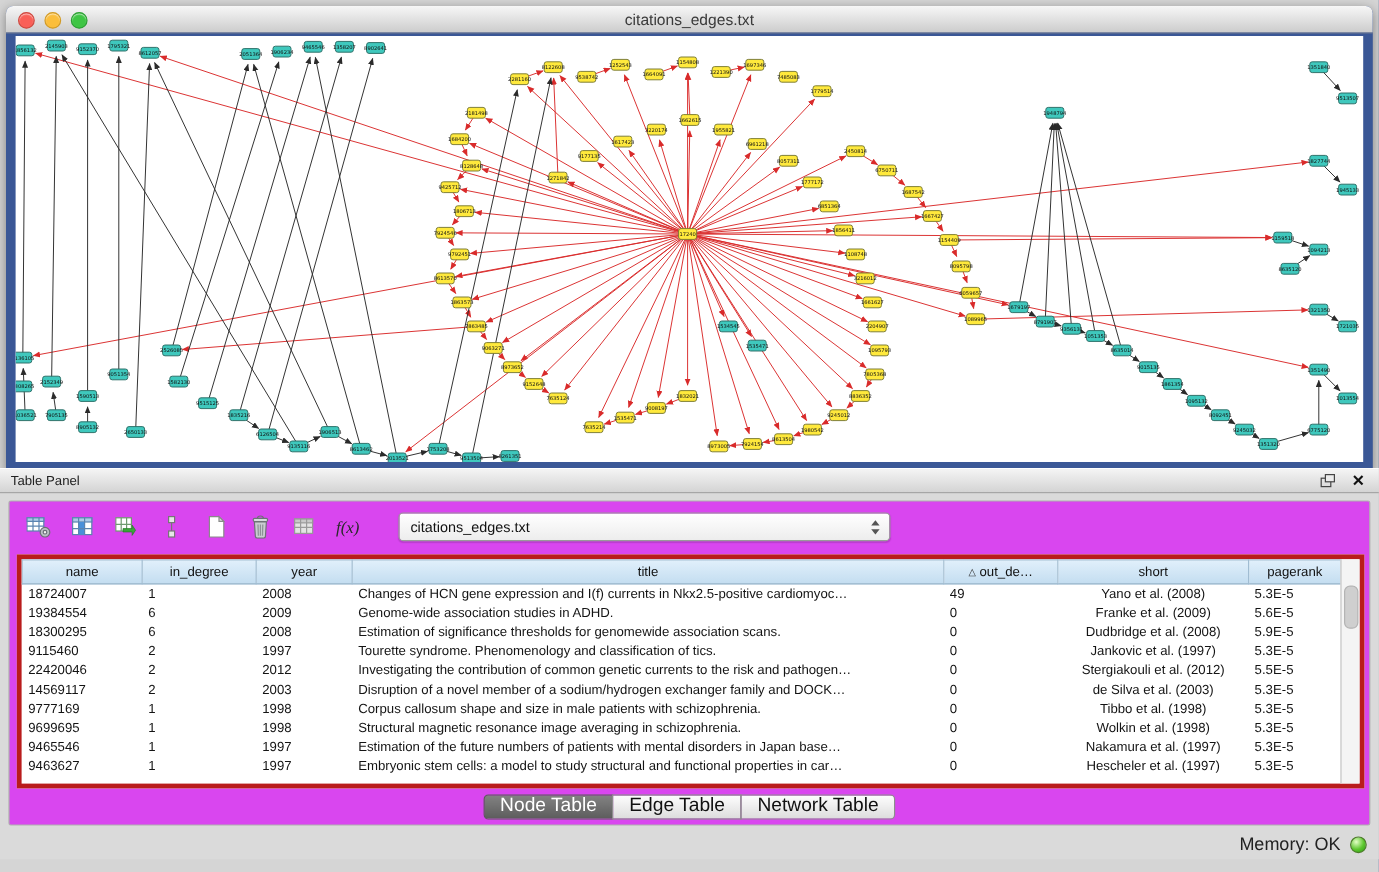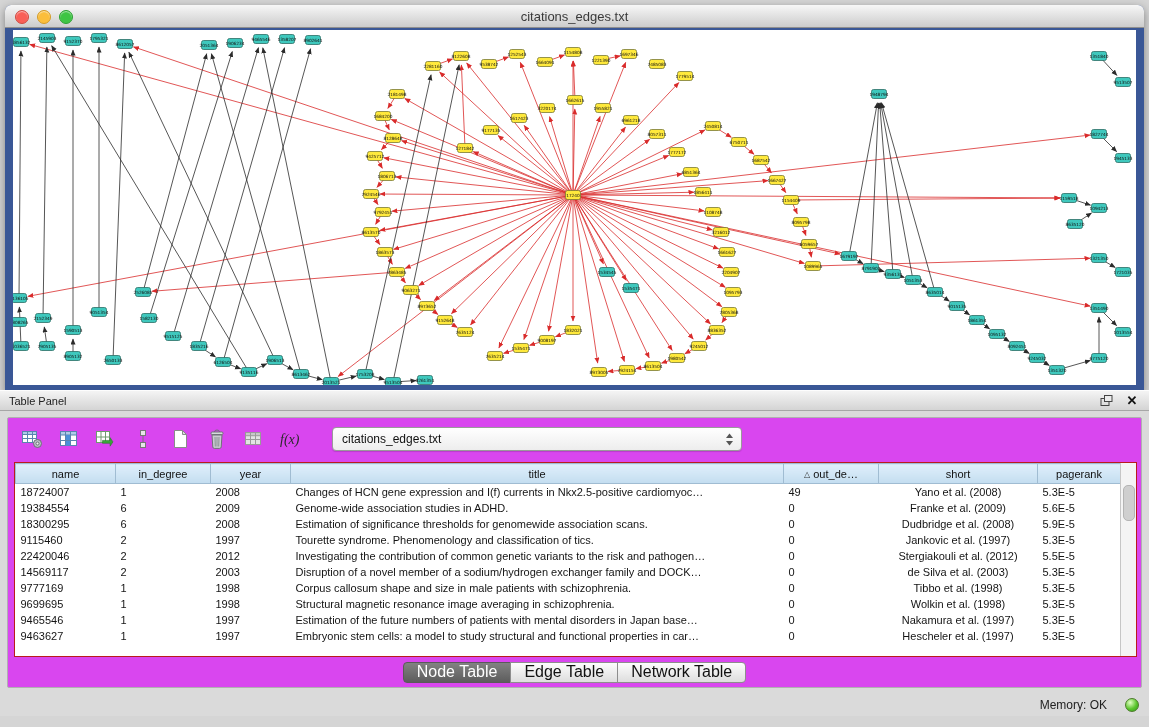--- a/index.html
+++ b/index.html
@@ -25,35 +25,35 @@
   .panel{position:absolute;left:0;top:390px;width:1149px;height:326px;background:#dadada}
   .ptb{height:19px;background:linear-gradient(#f4f4f4,#d4d4d4);border-top:1px solid #fdfdfd;border-bottom:1px solid #a6a6a6;display:flex;align-items:center;padding:0 9px;gap:10px}
   .ptb .t{font-size:11px;color:#222;flex:1}
   .pico{display:flex;align-items:center;justify-content:center;width:16px;height:14px;cursor:default}
   .closex{font-size:13px;font-weight:bold;color:#111;line-height:13px}
   .inner{position:absolute;left:7px;right:7px;top:27px;bottom:28px;background:#d946ef;border:1px solid #b0b0b0;border-radius:2px;display:flex;flex-direction:column}
   .toolbar{height:42px;display:flex;align-items:center;padding:0 12px;gap:13px}
   .icon{width:24px;height:22px;display:flex;align-items:center;justify-content:center}
   .combo{margin-left:16px;width:393px;height:22px;border:1px solid #9a9a9a;border-radius:4px;background:linear-gradient(#ffffff,#ededed);display:flex;align-items:center;font-size:12px;color:#111;padding:0 6px 0 9px;box-shadow:0 1px 1px rgba(0,0,0,.15)}
   .combo .val{flex:1;white-space:nowrap;overflow:hidden}
-  .tablewrap{flex:1;margin:2px 4px 0 6px;background:#fff;border:1px solid #b91c1c;position:relative;overflow:hidden}
+  .tablewrap{flex:1;margin:2px 4px 0 6px;background:#fff;border:4px solid #b91c1c;position:relative;overflow:hidden}
   table{border-collapse:collapse;table-layout:fixed;width:calc(100% - 15px);font-size:11px}
   th{height:19px;background:linear-gradient(#e0effb,#c3ddf0);border:1px solid #a0bcd2;font-weight:normal;color:#111;padding:0 2px;white-space:nowrap;overflow:hidden}
   .sort{font-size:8px;margin-right:3px;position:relative;top:-1px;color:#333}
   td{height:16px;padding:0 5px;white-space:nowrap;overflow:hidden;color:#141414}
   .ctr{text-align:center}
   .c0{width:95px}.c1{width:90px}.c2{width:75px}.c3{width:488px}.c4{width:90px}.c5{width:154px}
   .sb{position:absolute;right:0;top:0;bottom:0;width:15px;background:#f4f4f4;border-left:1px solid #c6c6c6}
   .sbthumb{position:absolute;left:2px;top:22px;width:10px;height:34px;border-radius:5px;background:#cfcfcf;border:1px solid #b4b4b4}
   .tabsrow{height:30px;display:flex;align-items:center;justify-content:center}
   .tab{height:19px;padding:0 13px;font-size:16px;display:flex;align-items:center;border:1px solid #8d8d8d;background:linear-gradient(#fdfdfd,#dddddd);color:#111;margin-left:-1px;cursor:default}
   .tab.first{border-radius:4px 0 0 4px;margin-left:0}
   .tab.last{border-radius:0 4px 4px 0}
   .tab.sel{background:linear-gradient(#828282,#5d5d5d);color:#fff;border-color:#5a5a5a}
-  .status{position:absolute;right:10px;bottom:4px;display:flex;align-items:center;gap:18px;font-size:12px;color:#222}
+  .status{position:absolute;right:10px;bottom:4px;display:flex;align-items:center;gap:8px;font-size:15px;color:#222}
   .ball{width:12px;height:12px;border-radius:50%;background:radial-gradient(circle at 35% 30%,#e4ffc6,#5cc62e 55%,#2e9a16);border:1px solid #4c7c2a}
 </style>
 </head>
 <body>
 
 <div class="win">
   <div class="tb">
     <div class="lights">
       <span class="light red"></span>
       <span class="light yel"></span>
@@ -828,21 +828,21 @@
               <td class="c2">1997</td>
               <td class="c3">Tourette syndrome. Phenomenology and classification of tics.</td>
               <td class="c4">0</td>
               <td class="c5 ctr">Jankovic et al. (1997)</td>
               <td class="c6">5.3E-5</td>
             </tr>
             <tr>
               <td class="c0">22420046</td>
               <td class="c1">2</td>
               <td class="c2">2012</td>
-              <td class="c3">Investigating the contribution of common genetic variants to the risk and pathogen…</td>
+              <td class="c3">Investigating the contribution of common genetic currents to the risk and pathogen…</td>
               <td class="c4">0</td>
               <td class="c5 ctr">Stergiakouli et al. (2012)</td>
               <td class="c6">5.5E-5</td>
             </tr>
             <tr>
               <td class="c0">14569117</td>
               <td class="c1">2</td>
               <td class="c2">2003</td>
               <td class="c3">Disruption of a novel member of a sodium/hydrogen exchanger family and DOCK…</td>
               <td class="c4">0</td>

